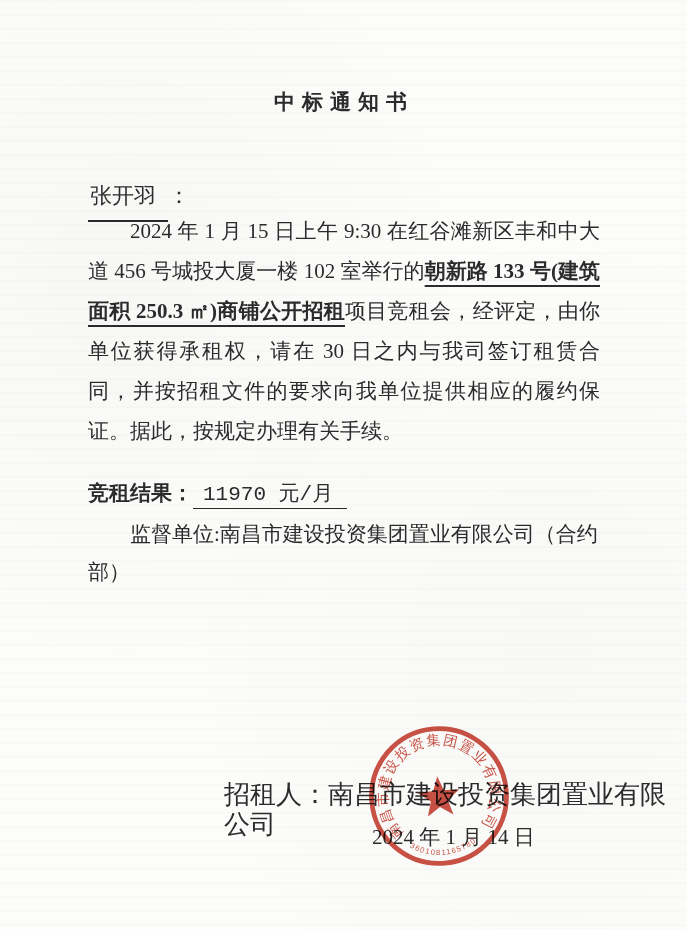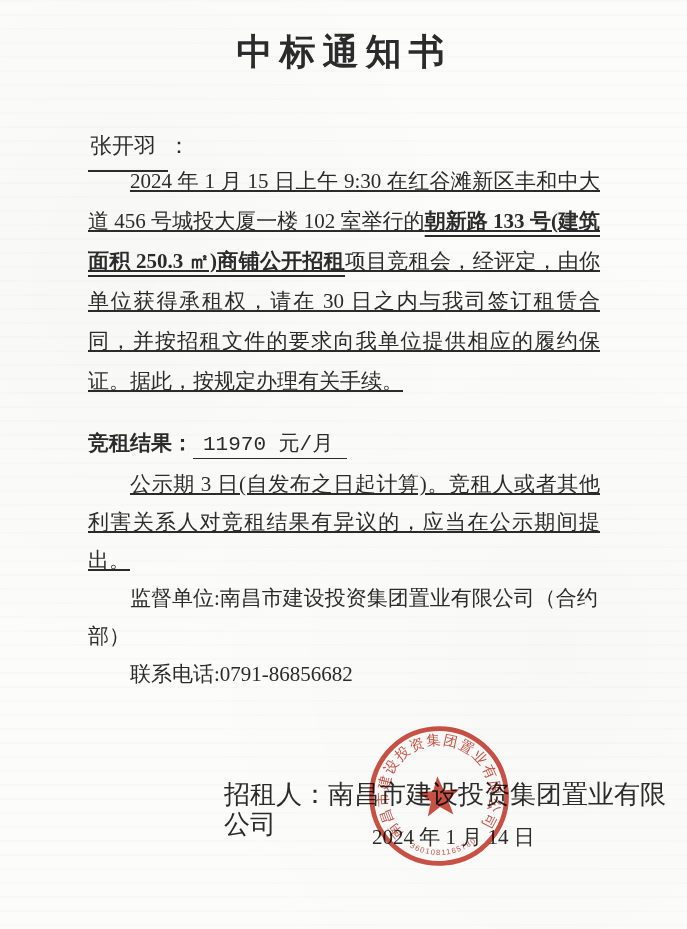--- a/index.html
+++ b/index.html
@@ -11,43 +11,42 @@
       repeating-linear-gradient(180deg, rgba(0,0,0,0.012) 0 2px, rgba(0,0,0,0) 2px 14px),
       radial-gradient(ellipse at 18% 30%, rgba(0,0,0,0.018), rgba(0,0,0,0) 45%),
       radial-gradient(ellipse at 80% 70%, rgba(0,0,0,0.014), rgba(0,0,0,0) 50%),
       #fcfcfb;
     font-family:"Liberation Serif","DejaVu Serif",serif;
     color:#2b2b2b;
     overflow:hidden;
   }
   .content{padding:0 87px 0 88px;}
   .doc-title{
-    margin-top:30px;
+    margin-top:80px;
     text-align:center;
-    font-size:36px;
+    font-size:21px;
     font-weight:600;
     letter-spacing:7px;
     line-height:44px;
   }
   .addressee{
     margin-top:57px;
     font-size:22px;
     line-height:30px;
   }
   .addressee .name{
     border-bottom:2px solid #2b2b2b;
     padding:0 12px 12px 2px;
   }
   p.body{
     margin:0;
     font-size:21px;
     line-height:40px;
     text-align:justify;
     text-indent:2em;
-    text-decoration:underline;
   }
   .para1{margin-top:10px;}
   .emphasis{
     font-weight:bold;
     text-decoration:underline;
     text-underline-offset:7px;
     text-decoration-thickness:1.5px;
   }
   .result-line{
     margin-top:22px;
@@ -103,23 +102,21 @@
 
     <p class="body para1">
       <span>2024 年 1 月 15 日上午 9:30 在红谷滩新区丰和中大道 456 号城投大厦一楼 102 室举行的</span><span class="emphasis">朝新路 133 号(建筑面积 250.3 ㎡)商铺公开招租</span><span>项目竞租会，经评定，由你单位获得承租权，请在 30 日之内与我司签订租赁合同，并按招租文件的要求向我单位提供相应的履约保证。据此，按规定办理有关手续。</span>
     </p>
 
     <div class="result-line">
       <span class="result-label">竞租结果：</span><span class="result-value">11970 元/月</span>
     </div>
 
     <div class="block2">
-      <p class="body notice">公示期 3 日(自发布之日起计算)。竞租人或者其他利害关系人对竞租结果有异议的，应当在公示期间提出。</p>
       <p class="plain-line">监督单位:南昌市建设投资集团置业有限公司（合约部）</p>
-      <p class="plain-line">联系电话:0791-86856682</p>
     </div>
 
   </div>
 
   <div class="sig-line">招租人：南昌市建设投资集团置业有限公司</div>
   <div class="date-line">2024 年 1 月 14 日</div>
 
   <svg class="seal" viewBox="0 0 160 160" xmlns="http://www.w3.org/2000/svg">
     <defs>
       <path id="arcTop" d="M 34.7 109.4 A 54 54 0 1 1 125.3 109.4" fill="none"></path>

